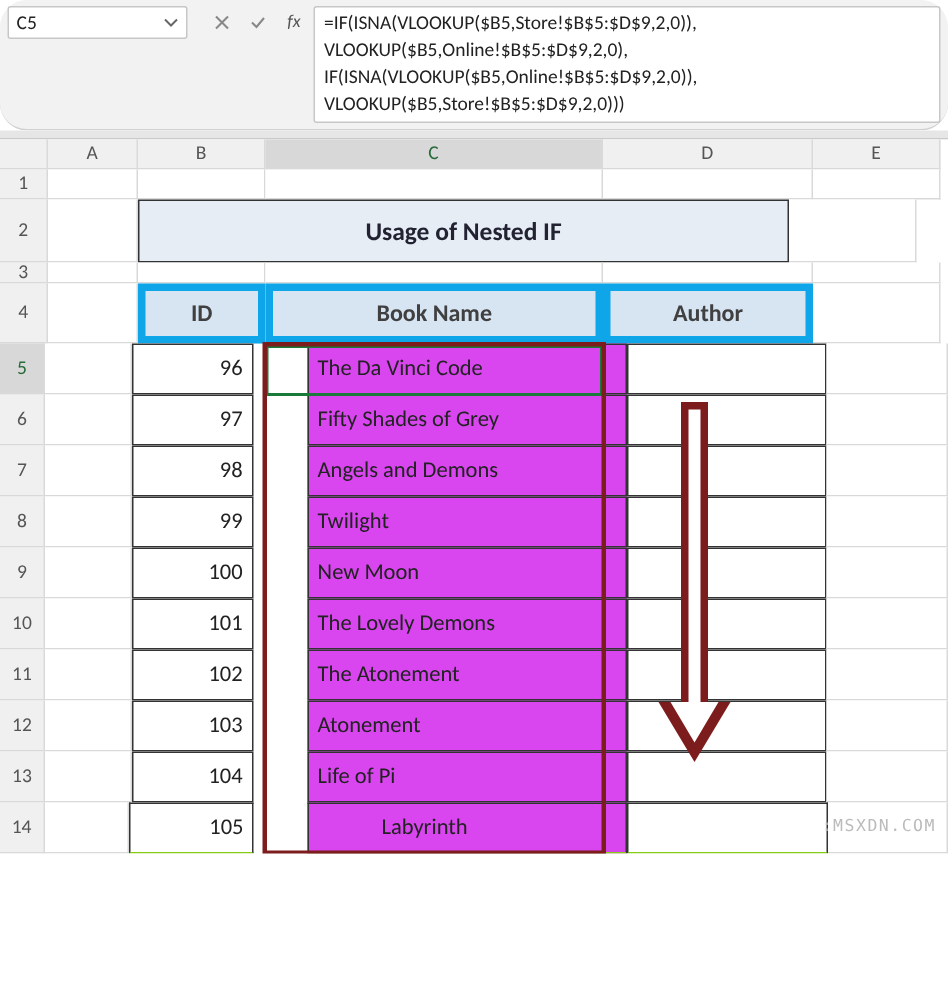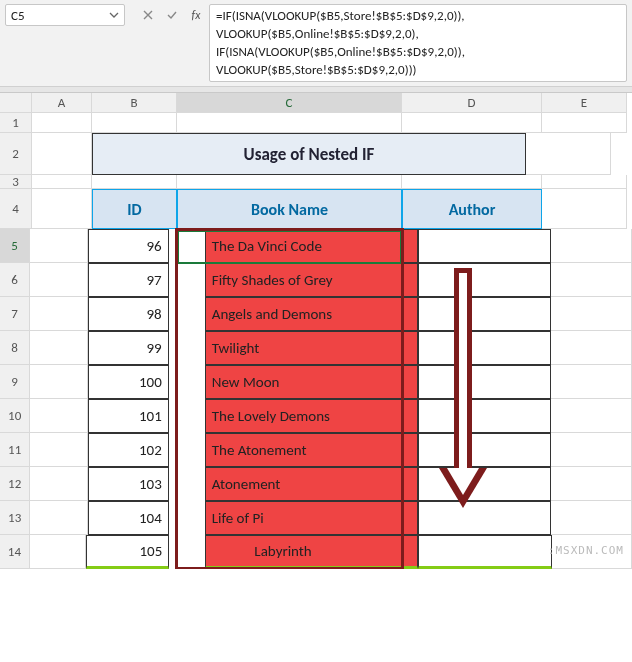--- a/index.html
+++ b/index.html
@@ -12,20 +12,21 @@
     overflow: hidden;
   }
 
   
   .fbar {
     display: flex;
     align-items: flex-start;
     border-bottom: 1px solid #d0d0d0;
     background: #f2f2f2;
     padding: 4px 5px;
+    border-radius: 18px;
   }
   .name-box {
     width: 120px;
     height: 22px;
     display: flex;
     align-items: center;
     justify-content: space-between;
     background: #fff;
     border: 1px solid #c7c7c7;
     padding: 0 5px;
@@ -109,31 +110,31 @@
     color: #223;
     justify-content: center;
     border: 1px solid #333;
     border-bottom:1px solid #333;
   }
 
   .tbl-head {
     background: #d7e4f2;
     font-weight: 700;
     font-size: 16px;
-    color: #0369a1;
+    color: #404040;
     justify-content: center;
-    border: 1px solid #0ea5e9;
+    border: 5px solid #0ea5e9;
   }
   .tbl-cell {
     border: 1px solid #333;
     font-size: 15px;
   }
   .tbl-cell.id { justify-content: flex-end; }
-  .tbl-cell.name { background: #ef4444; margin-left: 36px; }
-  .row:last-of-type .tbl-cell { border-bottom: 3px solid #84cc16; padding-left: 48px; }
+  .tbl-cell.name { background: #d946ef; margin-left: 36px; }
+  .row:last-of-type .tbl-cell { border-bottom: 1px solid #84cc16; padding-left: 48px; }
 
   
   .active-outline {
     position: absolute;
     border: 2px solid #1a7a3a;
     pointer-events: none;
   }
 
   
   .maroon-box {

